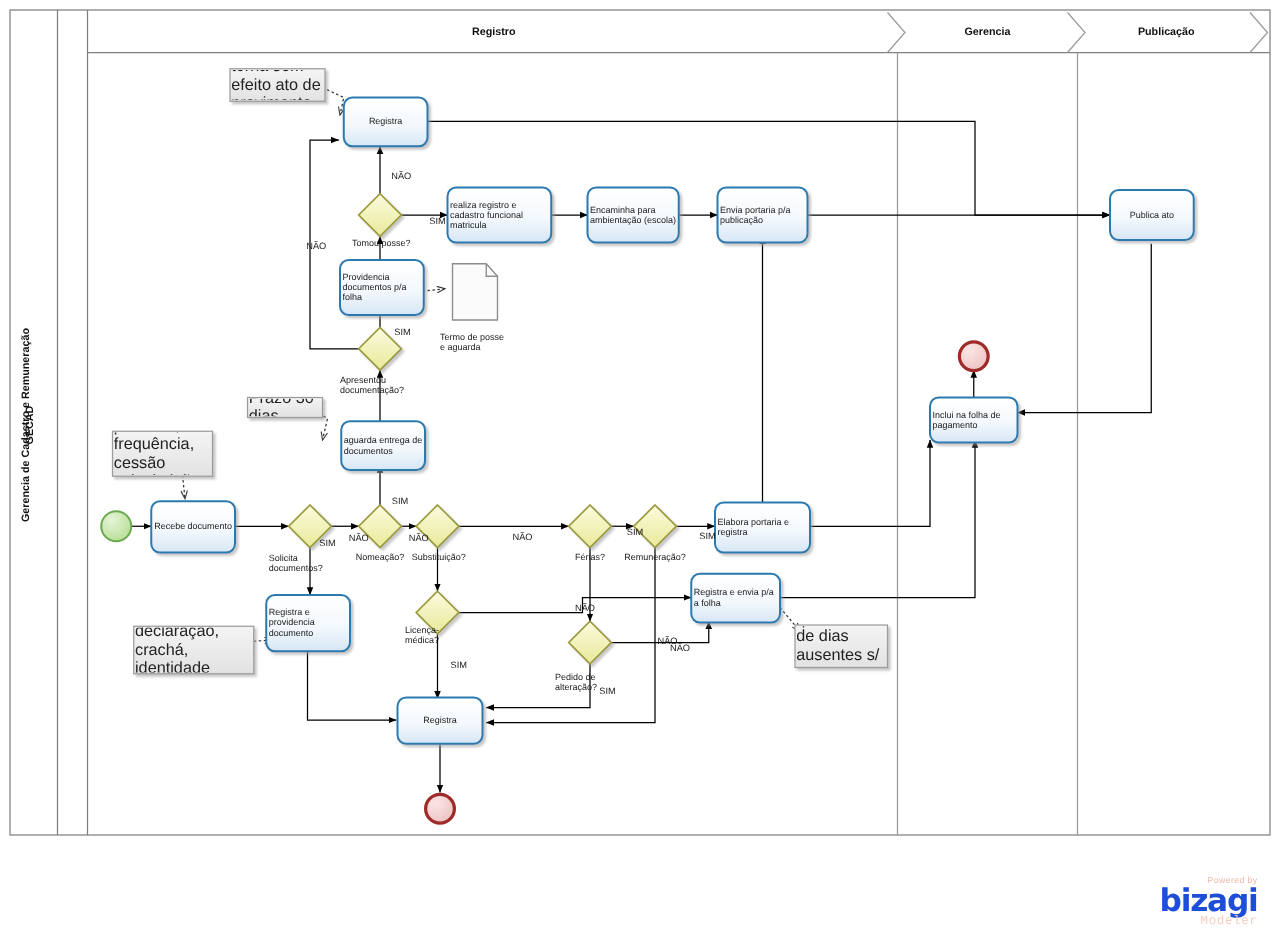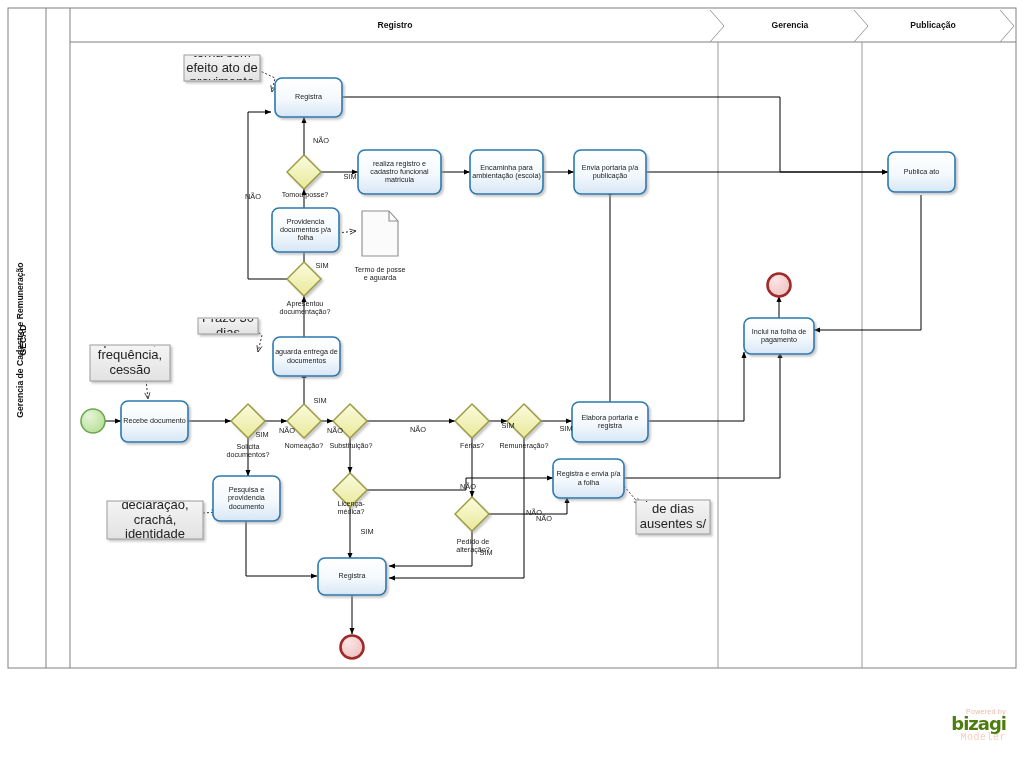--- a/index.html
+++ b/index.html
@@ -1,34 +1,34 @@
 <!DOCTYPE html>
 <html><head>
 <meta charset="utf-8">
 <style>
   html,body{margin:0;padding:0;background:#ffffff;}
   body{width:1024px;height:757px;font-family:"Liberation Sans",sans-serif;position:relative;overflow:hidden;}
   #canvas{position:absolute;left:0;top:0;width:1024px;height:757px;}
   svg{position:absolute;left:0;top:0;}
   .fo-txt{
     display:flex;align-items:center;justify-content:center;
-    width:100%;height:100%;text-align:center;
+    width:100%;height:100%;text-align:left;
     font-family:"Liberation Sans",sans-serif;
     line-height:1.12;color:#1a1a1a;
   }
   .t-task{font-size:7.2px;}
   .t-anno{font-size:13px;color:#222;}
   .t-doc{font-size:7.2px;}
   .t-gw{font-size:7.2px;}
   .t-flow{font-size:7.4px;}
   .t-phase{font-size:8.6px;font-weight:bold;color:#111;}
   .t-lane{font-size:8.6px;font-weight:bold;color:#111;}
   .bizagi{position:absolute;right:18px;bottom:14px;text-align:right;line-height:1;}
   .bz-pow{font-size:7px;color:#f0b8a8;letter-spacing:.3px;}
-  .bz-name{font-size:18px;color:#4d7c0f;font-weight:bold;letter-spacing:-1px;font-family:"DejaVu Sans",sans-serif;}
+  .bz-name{font-size:25px;color:#1d4ed8;font-weight:bold;letter-spacing:-1px;font-family:"DejaVu Sans",sans-serif;}
   .bz-mod{font-size:10px;color:#f7cdbf;letter-spacing:.5px;font-family:Liberation Mono, monospace;}
 </style>
 </head>
 <body>
 
 <div id="canvas">
 
 <svg width="1024" height="757" viewBox="0 0 1024 757">
   <defs>
     <linearGradient id="taskGrad" x1="0" y1="0" x2="0" y2="1">
@@ -214,21 +214,21 @@
     <g>
       <rect x="121" y="401" width="67" height="41" rx="7" ry="7" fill="url(#taskGrad)" stroke="#2a7ab0" stroke-width="1.6" filter="url(#sh)"></rect>
       <foreignObject x="123" y="403" width="63" height="37">
         <div xmlns="http://www.w3.org/1999/xhtml" class="fo-txt t-task">Recebe documento</div>
       </foreignObject>
     </g>
 
     <g>
       <rect x="213" y="476" width="67" height="45" rx="7" ry="7" fill="url(#taskGrad)" stroke="#2a7ab0" stroke-width="1.6" filter="url(#sh)"></rect>
       <foreignObject x="215" y="478" width="63" height="41">
-        <div xmlns="http://www.w3.org/1999/xhtml" class="fo-txt t-task">Pesquisa e providencia documento</div>
+        <div xmlns="http://www.w3.org/1999/xhtml" class="fo-txt t-task">Registra e providencia documento</div>
       </foreignObject>
     </g>
 
     <g>
       <rect x="572" y="402" width="76" height="40" rx="7" ry="7" fill="url(#taskGrad)" stroke="#2a7ab0" stroke-width="1.6" filter="url(#sh)"></rect>
       <foreignObject x="574" y="404" width="72" height="36">
         <div xmlns="http://www.w3.org/1999/xhtml" class="fo-txt t-task">Elabora portaria e registra</div>
       </foreignObject>
     </g>
 

